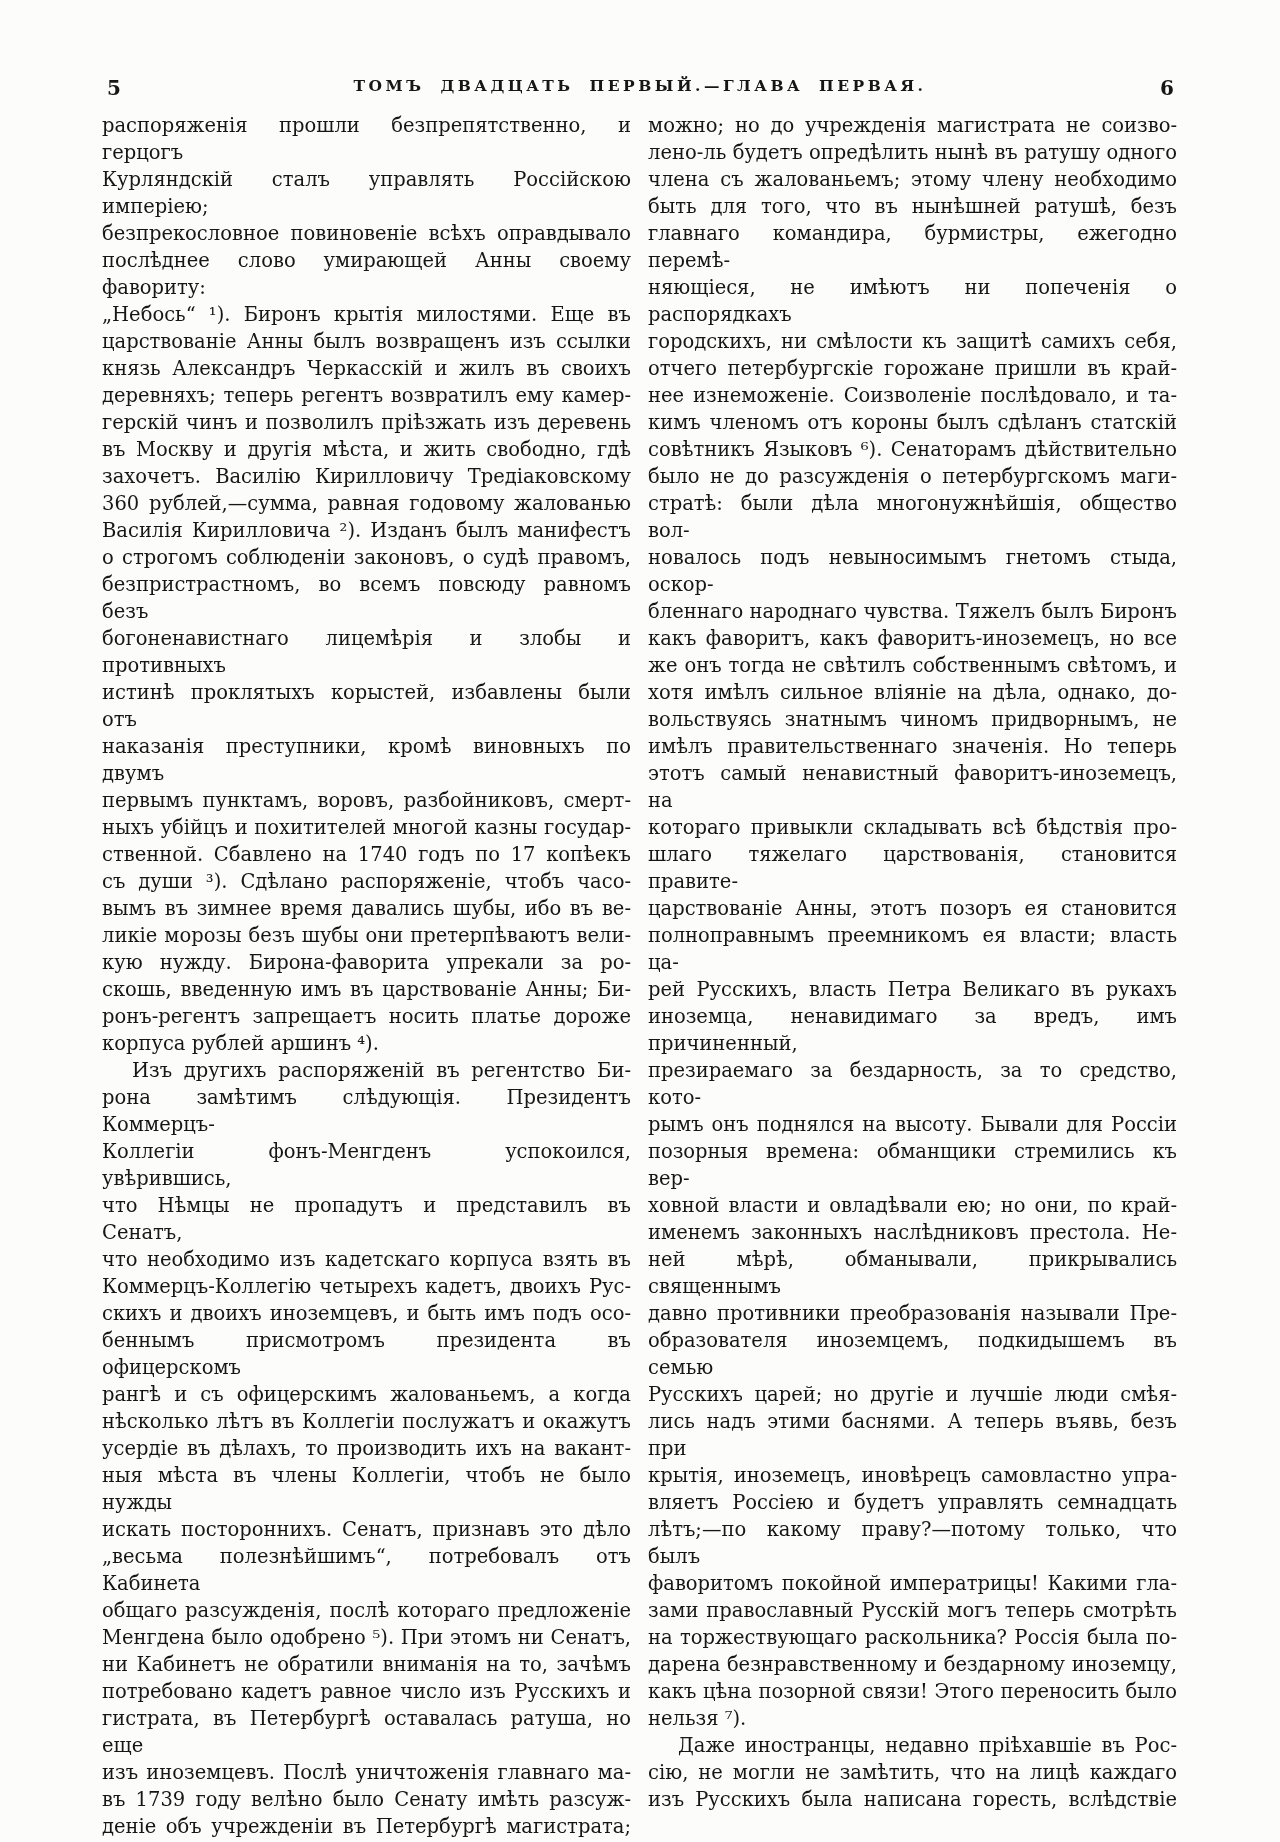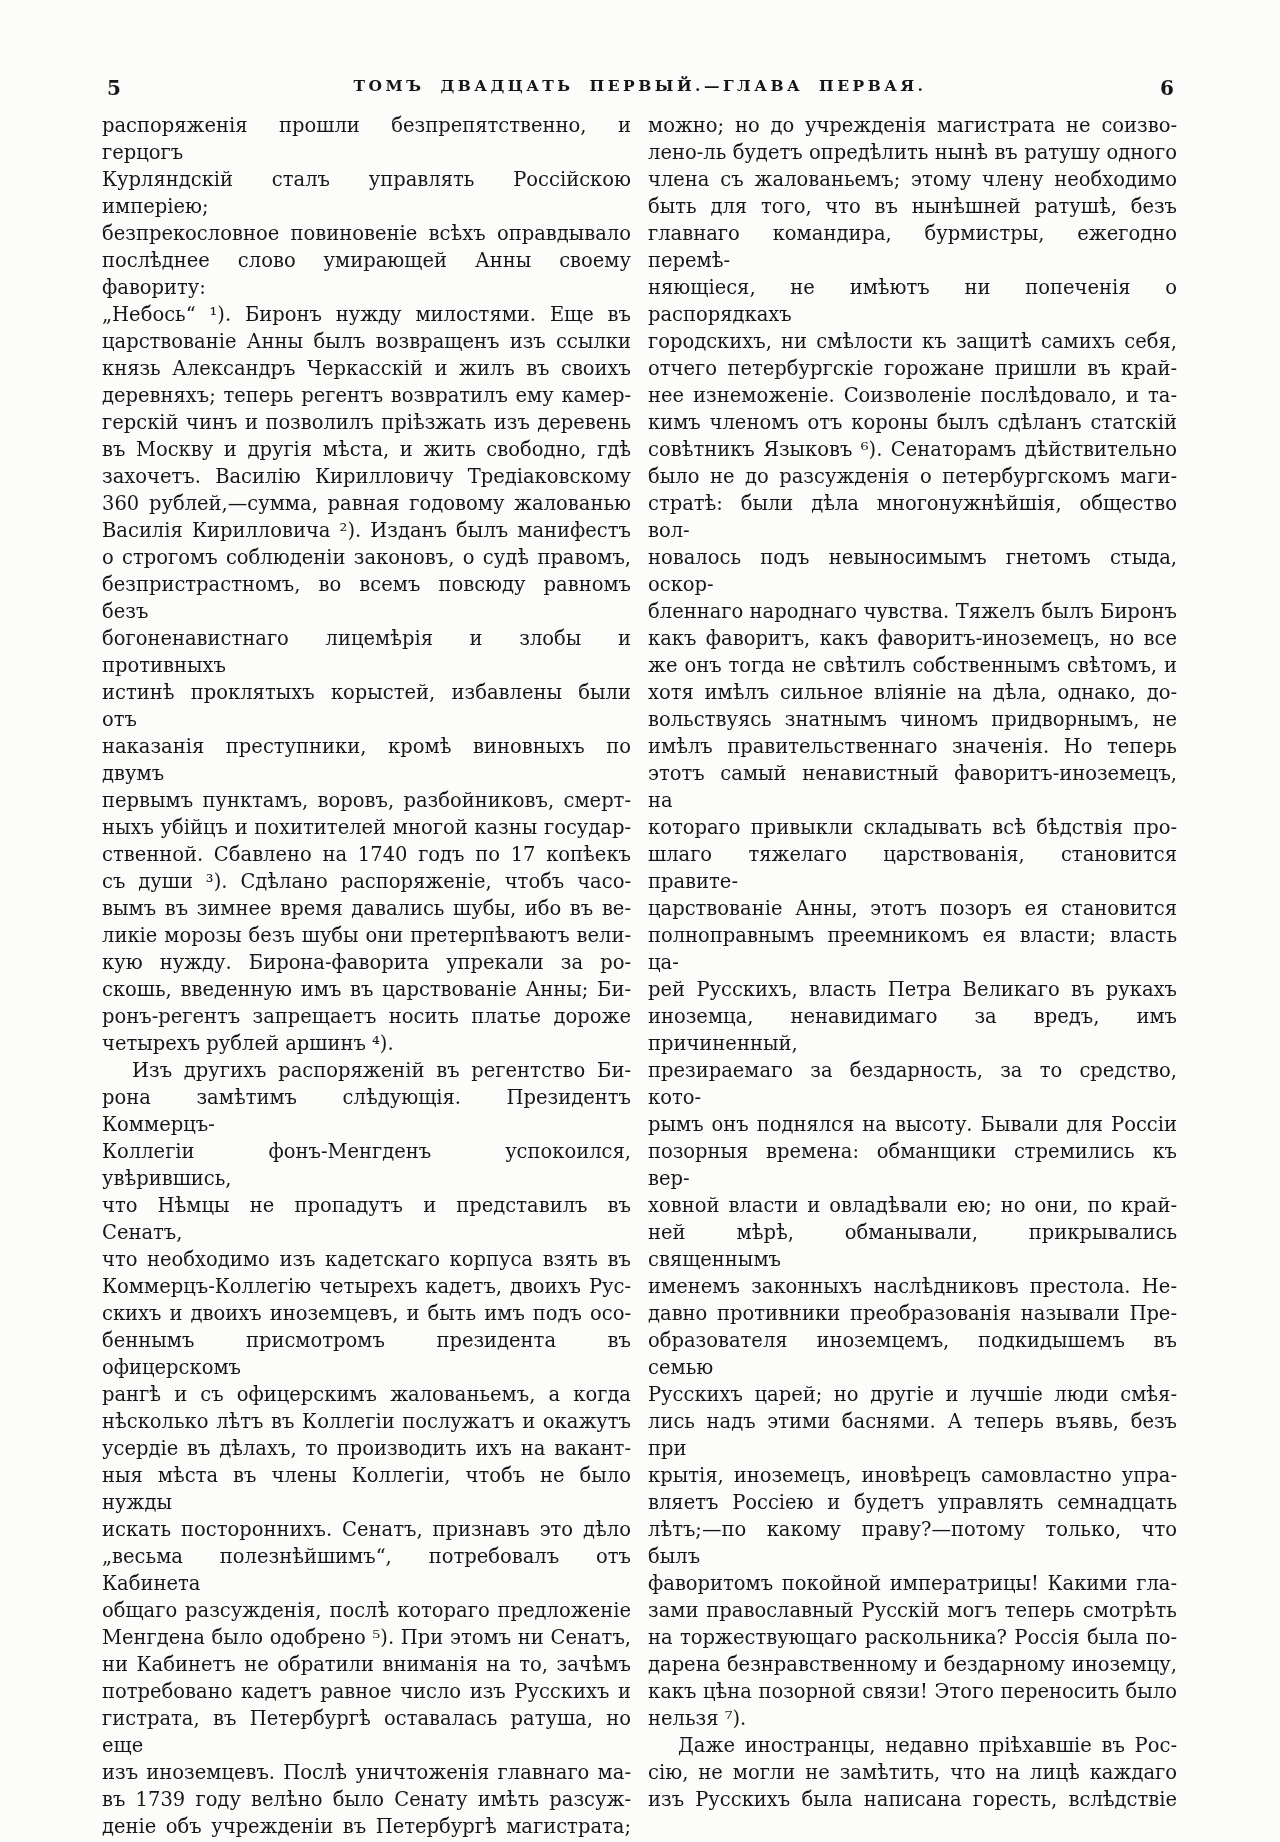--- a/index.html
+++ b/index.html
@@ -49,21 +49,21 @@
 
   <div class="columns">
 
     <div class="column">
       <div class="body-text">
           <div class="para">
             <div class="line">распоряженія прошли безпрепятственно, и герцогъ</div>
             <div class="line">Курляндскій сталъ управлять Россійскою имперіею;</div>
             <div class="line">безпрекословное повиновеніе всѣхъ оправдывало</div>
             <div class="line">послѣднее слово умирающей Анны своему фавориту:</div>
-            <div class="line">„Небось“ ¹). Биронъ нужду милостями. Еще въ</div>
+            <div class="line">„Небось“ ¹). Биронъ крытія милостями. Еще въ</div>
             <div class="line">царствованіе Анны былъ возвращенъ изъ ссылки</div>
             <div class="line">князь Александръ Черкасскій и жилъ въ своихъ</div>
             <div class="line">деревняхъ; теперь регентъ возвратилъ ему камер-</div>
             <div class="line">герскій чинъ и позволилъ пріѣзжать изъ деревень</div>
             <div class="line">въ Москву и другія мѣста, и жить свободно, гдѣ</div>
             <div class="line">захочетъ. Василію Кирилловичу Тредіаковскому</div>
             <div class="line">360 рублей,—сумма, равная годовому жалованью</div>
             <div class="line">Василія Кирилловича ²). Изданъ былъ манифестъ</div>
             <div class="line">о строгомъ соблюденіи законовъ, о судѣ правомъ,</div>
             <div class="line">безпристрастномъ, во всемъ повсюду равномъ безъ</div>
@@ -72,21 +72,21 @@
             <div class="line">наказанія преступники, кромѣ виновныхъ по двумъ</div>
             <div class="line">первымъ пунктамъ, воровъ, разбойниковъ, смерт-</div>
             <div class="line">ныхъ убійцъ и похитителей многой казны государ-</div>
             <div class="line">ственной. Сбавлено на 1740 годъ по 17 копѣекъ</div>
             <div class="line">съ души ³). Сдѣлано распоряженіе, чтобъ часо-</div>
             <div class="line">вымъ въ зимнее время давались шубы, ибо въ ве-</div>
             <div class="line">ликіе морозы безъ шубы они претерпѣваютъ вели-</div>
             <div class="line">кую нужду. Бирона-фаворита упрекали за ро-</div>
             <div class="line">скошь, введенную имъ въ царствованіе Анны; Би-</div>
             <div class="line">ронъ-регентъ запрещаетъ носить платье дороже</div>
-            <div class="line last">четырехъ рублей аршинъ ⁴).</div>
+            <div class="line last">корпуса рублей аршинъ ⁴).</div>
           </div>
           <div class="para">
             <div class="line indent">Изъ другихъ распоряженій въ регентство Би-</div>
             <div class="line">рона замѣтимъ слѣдующія. Президентъ Коммерцъ-</div>
             <div class="line">Коллегіи фонъ-Менгденъ успокоился, увѣрившись,</div>
             <div class="line">что Нѣмцы не пропадутъ и представилъ въ Сенатъ,</div>
             <div class="line">что необходимо изъ кадетскаго корпуса взять въ</div>
             <div class="line">Коммерцъ-Коллегію четырехъ кадетъ, двоихъ Рус-</div>
             <div class="line">скихъ и двоихъ иноземцевъ, и быть имъ подъ осо-</div>
             <div class="line">беннымъ присмотромъ президента въ офицерскомъ</div>
@@ -136,22 +136,22 @@
             <div class="line">котораго привыкли складывать всѣ бѣдствія про-</div>
             <div class="line">шлаго тяжелаго царствованія, становится правите-</div>
             <div class="line">царствованіе Анны, этотъ позоръ ея становится</div>
             <div class="line">полноправнымъ преемникомъ ея власти; власть ца-</div>
             <div class="line">рей Русскихъ, власть Петра Великаго въ рукахъ</div>
             <div class="line">иноземца, ненавидимаго за вредъ, имъ причиненный,</div>
             <div class="line">презираемаго за бездарность, за то средство, кото-</div>
             <div class="line">рымъ онъ поднялся на высоту. Бывали для Россіи</div>
             <div class="line">позорныя времена: обманщики стремились къ вер-</div>
             <div class="line">ховной власти и овладѣвали ею; но они, по край-</div>
+            <div class="line">именемъ законныхъ наслѣдниковъ престола. Не-</div>
             <div class="line">ней мѣрѣ, обманывали, прикрывались священнымъ</div>
-            <div class="line">именемъ законныхъ наслѣдниковъ престола. Не-</div>
             <div class="line">давно противники преобразованія называли Пре-</div>
             <div class="line">образователя иноземцемъ, подкидышемъ въ семью</div>
             <div class="line">Русскихъ царей; но другіе и лучшіе люди смѣя-</div>
             <div class="line">лись надъ этими баснями. А теперь въявь, безъ при</div>
             <div class="line">крытія, иноземецъ, иновѣрецъ самовластно упра-</div>
             <div class="line">вляетъ Россіею и будетъ управлять семнадцать</div>
             <div class="line">лѣтъ;—по какому праву?—потому только, что былъ</div>
             <div class="line">фаворитомъ покойной императрицы! Какими гла-</div>
             <div class="line">зами православный Русскій могъ теперь смотрѣть</div>
             <div class="line">на торжествующаго раскольника? Россія была по-</div>

